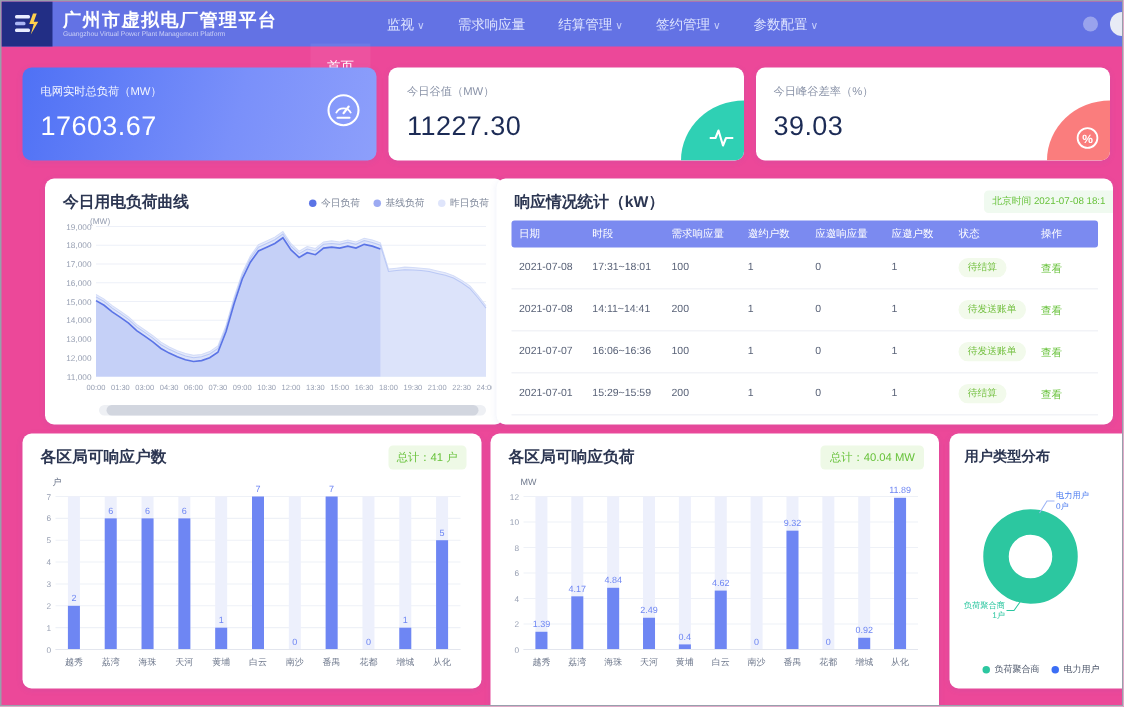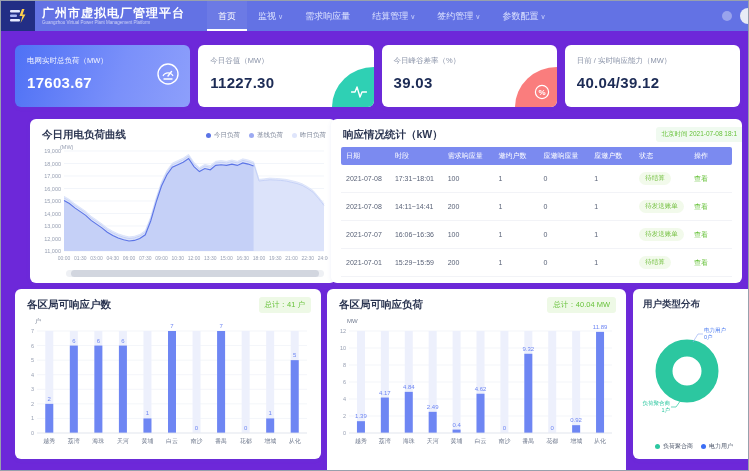--- a/index.html
+++ b/index.html
@@ -1,35 +1,35 @@
 <!DOCTYPE html>
 <html><head>
 <meta charset="utf-8">
 <style>
   html,body{margin:0;padding:0;background:#fff;}
   *{box-sizing:border-box;font-family:"Liberation Sans","DejaVu Sans",sans-serif;}
-  #app{position:relative;width:749px;height:471px;border:1px solid #98a0ac;background:#6d28d9;overflow:hidden;padding-left:40px;}
+  #app{position:relative;width:749px;height:471px;border:1px solid #98a0ac;background:#ec4899;overflow:hidden;padding-left:40px;}
   
   .header{position:absolute;top:0;left:0;right:0;height:30px;background:#6372e4;display:flex;align-items:center;}
   .logo-block{width:34px;height:30px;background:#222e85;display:flex;align-items:center;justify-content:center;flex:0 0 auto;}
   .title-wrap{margin-left:7px;line-height:1;}
   .app-title{font-size:12px;font-weight:bold;color:#fff;letter-spacing:1px;}
   .app-subtitle{font-size:4.5px;color:rgba(255,255,255,.65);margin-top:2px;}
   .nav{display:flex;margin-left:22px;height:30px;}
   .nav-item{height:30px;line-height:30px;padding:0 11px;font-size:9px;color:#dde3ff;cursor:pointer;white-space:nowrap;}
   .nav-item .caret{font-size:7px;margin-left:2px;opacity:.8;}
-  .nav-item.active{color:#fff;box-shadow:inset 0 -2px 0 #fff;background:rgba(255,255,255,.06);}
+  .nav-item.active{color:#fff;box-shadow:inset 0 -2px 0 #fff;background:rgba(255,255,255,.06);margin-top:28px;}
   .header-right{margin-left:auto;display:flex;align-items:center;gap:8px;padding-right:0;}
   .help-dot{width:10px;height:10px;border-radius:50%;background:rgba(255,255,255,.35);}
   .avatar{width:16px;height:16px;border-radius:50%;background:#e8ebf5;margin-right:-8px;}
   
   .kpi-row{position:absolute;top:44px;left:14px;right:8px;height:62px;display:flex;gap:8px;}
   .kpi-card{position:relative;flex:1;background:#fff;border-radius:6px;box-shadow:0 1px 4px rgba(84,110,199,.10);overflow:hidden;}
   .kpi-card .lbl{position:absolute;left:12px;top:11px;font-size:7.5px;color:#8a93a8;white-space:nowrap;}
-  .kpi-card .val{position:absolute;left:12px;top:29px;font-size:15px;font-weight:bold;color:#1c2b55;letter-spacing:.3px;}
+  .kpi-card .val{position:absolute;left:12px;top:29px;font-size:18px;font-weight:normal;color:#1c2b55;letter-spacing:.3px;}
   .kpi-card.primary{background:linear-gradient(105deg,#4f71f5 0%,#7a90fa 60%,#8d9ffb 100%);}
   .kpi-card.primary .lbl{color:rgba(255,255,255,.92);}
   .kpi-card.primary .val{color:#fff;}
   .corner{position:absolute;right:0;bottom:0;width:42px;height:40px;border-top-left-radius:100%;}
   .corner svg{position:absolute;right:7px;bottom:7px;}
   .gauge-wrap{position:absolute;right:10px;top:50%;transform:translateY(-50%);}
   
   .panel{position:absolute;background:#fff;border-radius:6px;box-shadow:0 1px 4px rgba(84,110,199,.10);overflow:hidden;}
   .panel-title{position:absolute;left:12px;top:9px;font-size:10.5px;font-weight:bold;color:#2c3652;white-space:nowrap;}
   #load-panel{left:29px;top:118px;width:306px;height:164px;}
@@ -118,24 +118,20 @@
     </div>
     <div class="kpi-card">
       <div class="lbl">今日峰谷差率（%）</div>
       <div class="val">39.03</div>
       <div class="corner" style="background:#fa7d7d">
         <svg width="16" height="16" viewBox="0 0 16 16">
           <circle cx="8" cy="8" r="6.6" fill="none" stroke="#fff" stroke-width="1.2"></circle>
           <text x="8" y="11" font-size="8" fill="#fff" text-anchor="middle" font-weight="bold">%</text>
         </svg>
       </div>
-    </div>
-    <div class="kpi-card">
-      <div class="lbl">日前 / 实时响应能力（MW）</div>
-      <div class="val">40.04/39.12</div>
     </div>
   </div>
 
   <div class="panel" id="load-panel">
     <div class="panel-title">今日用电负荷曲线</div>
     <div class="chart-legend">
         <div class="li">
           <span class="dot" style="background:#5b74e6"></span>
           <span>今日负荷</span>
         </div>

